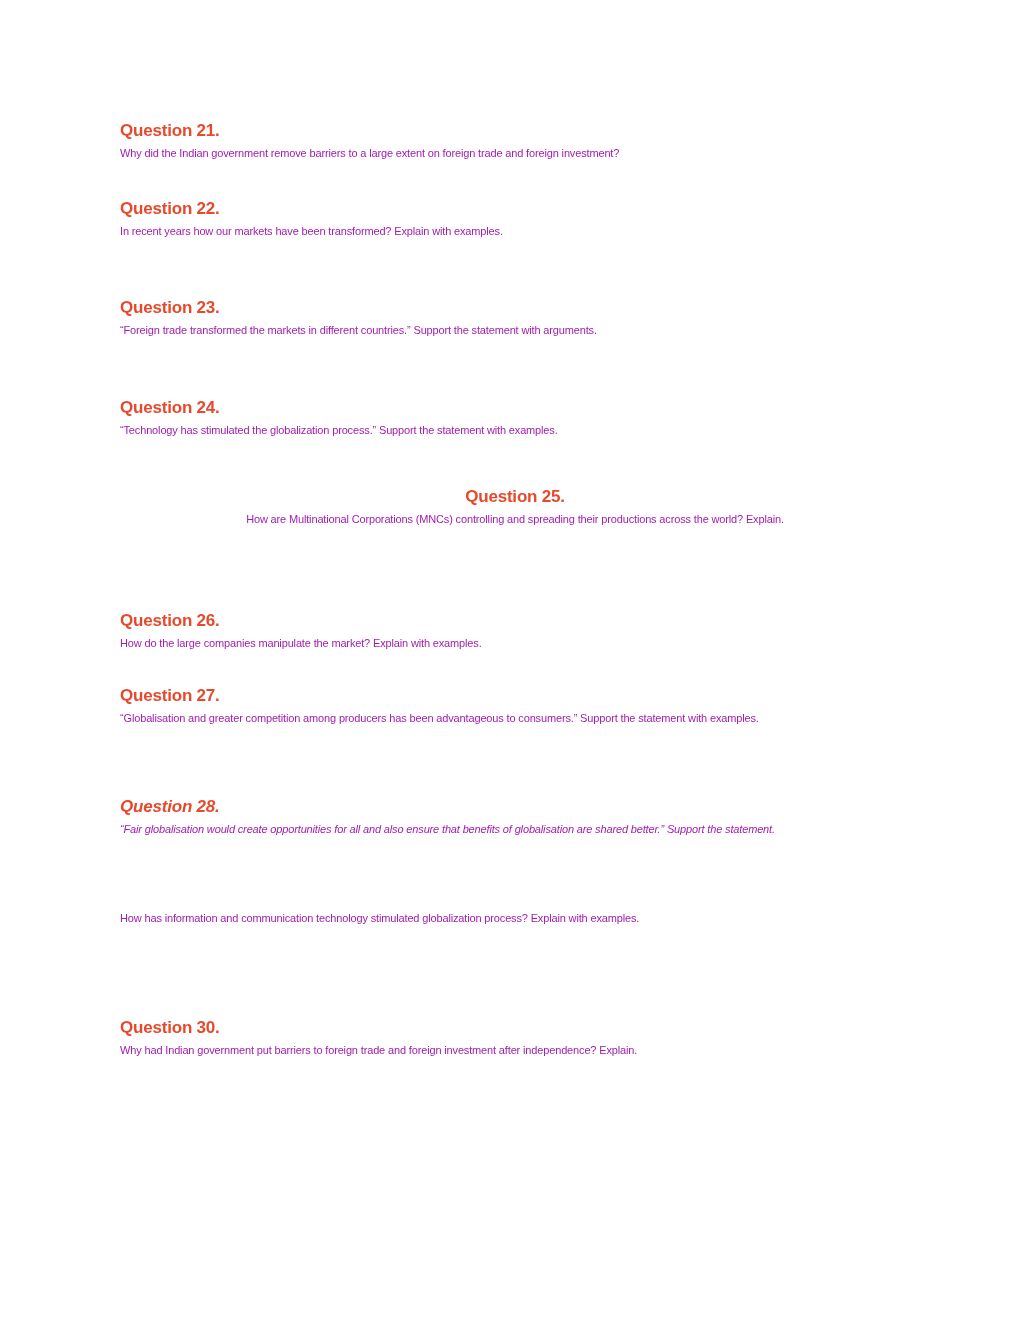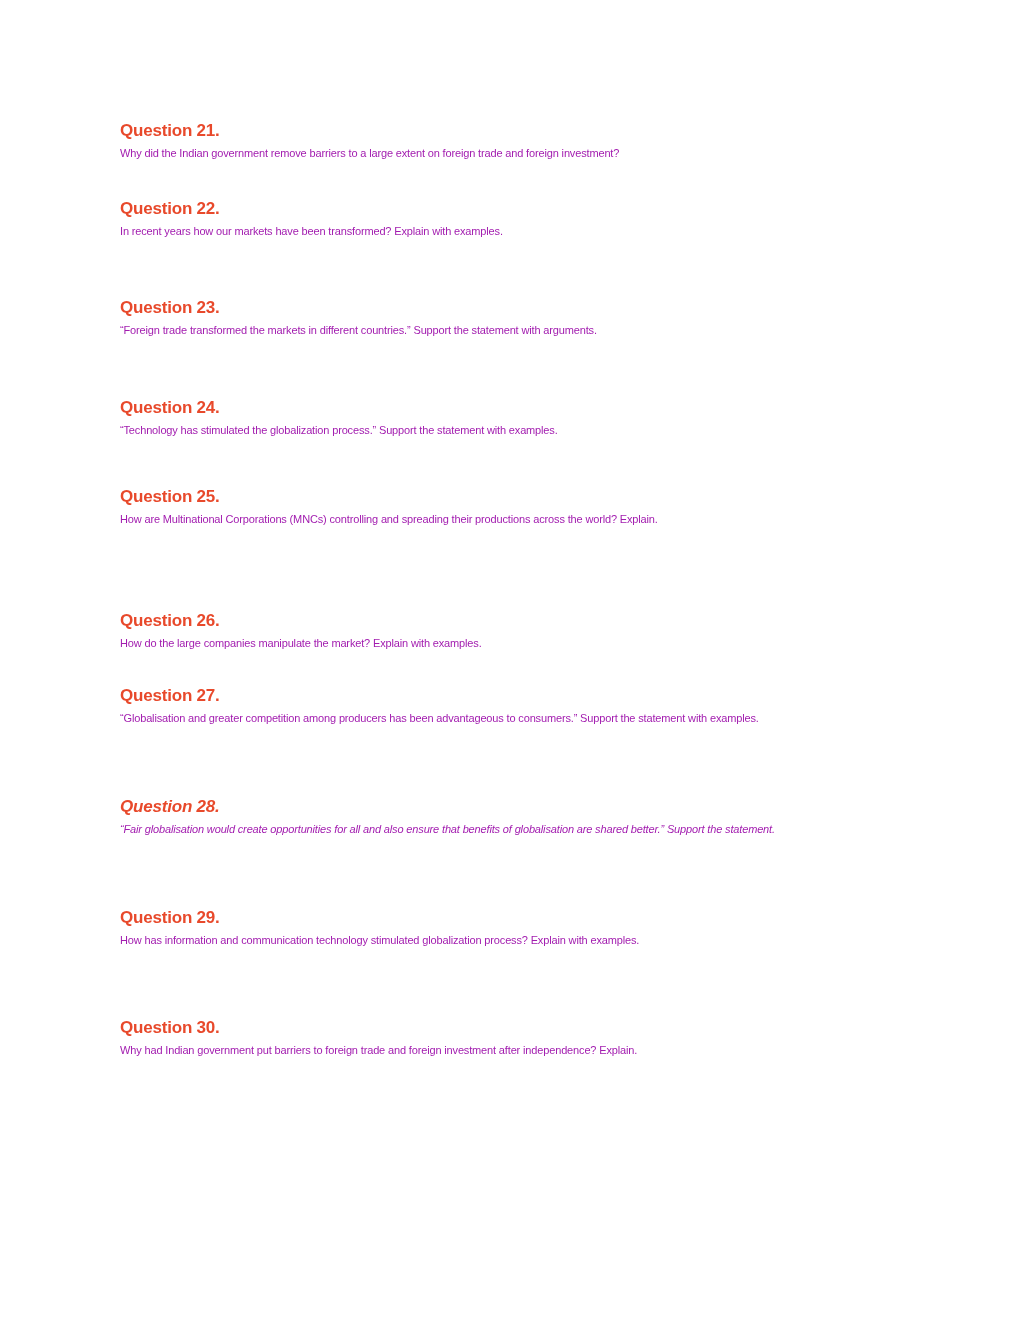--- a/index.html
+++ b/index.html
@@ -62,42 +62,41 @@
   <div class="question" style="top:297px;">
     <p class="q-heading">Question 23.</p>
     <p class="q-text">“Foreign trade transformed the markets in different countries.” Support the statement with arguments.</p>
   </div>
 
   <div class="question" style="top:397px;">
     <p class="q-heading">Question 24.</p>
     <p class="q-text">“Technology has stimulated the globalization process.” Support the statement with examples.</p>
   </div>
 
-  <div class="question" style="top:486px;">
+  <div class="question" style="top:486px;text-align:center;">
     <p class="q-heading">Question 25.</p>
     <p class="q-text">How are Multinational Corporations (MNCs) controlling and spreading their productions across the world? Explain.</p>
   </div>
 
   <div class="question" style="top:597px;margin-top:13px;">
     <p class="q-heading">Question 26.</p>
     <p class="q-text">How do the large companies manipulate the market? Explain with examples.</p>
   </div>
 
   <div class="question" style="top:685px;">
     <p class="q-heading">Question 27.</p>
     <p class="q-text">“Globalisation and greater competition among producers has been advantageous to consumers.” Support the statement with examples.</p>
   </div>
 
   <div class="question" style="top:796px;font-style:italic;">
     <p class="q-heading">Question 28.</p>
     <p class="q-text">“Fair globalisation would create opportunities for all and also ensure that benefits of globalisation are shared better.” Support the statement.</p>
   </div>
 
   <div class="question" style="top:907px;">
-    <p class="q-heading">Question 29.</p>
     <p class="q-text">How has information and communication technology stimulated globalization process? Explain with examples.</p>
   </div>
 
   <div class="question" style="top:1017px;">
     <p class="q-heading">Question 30.</p>
     <p class="q-text">Why had Indian government put barriers to foreign trade and foreign investment after independence? Explain.</p>
   </div>
 
 </div>
 

